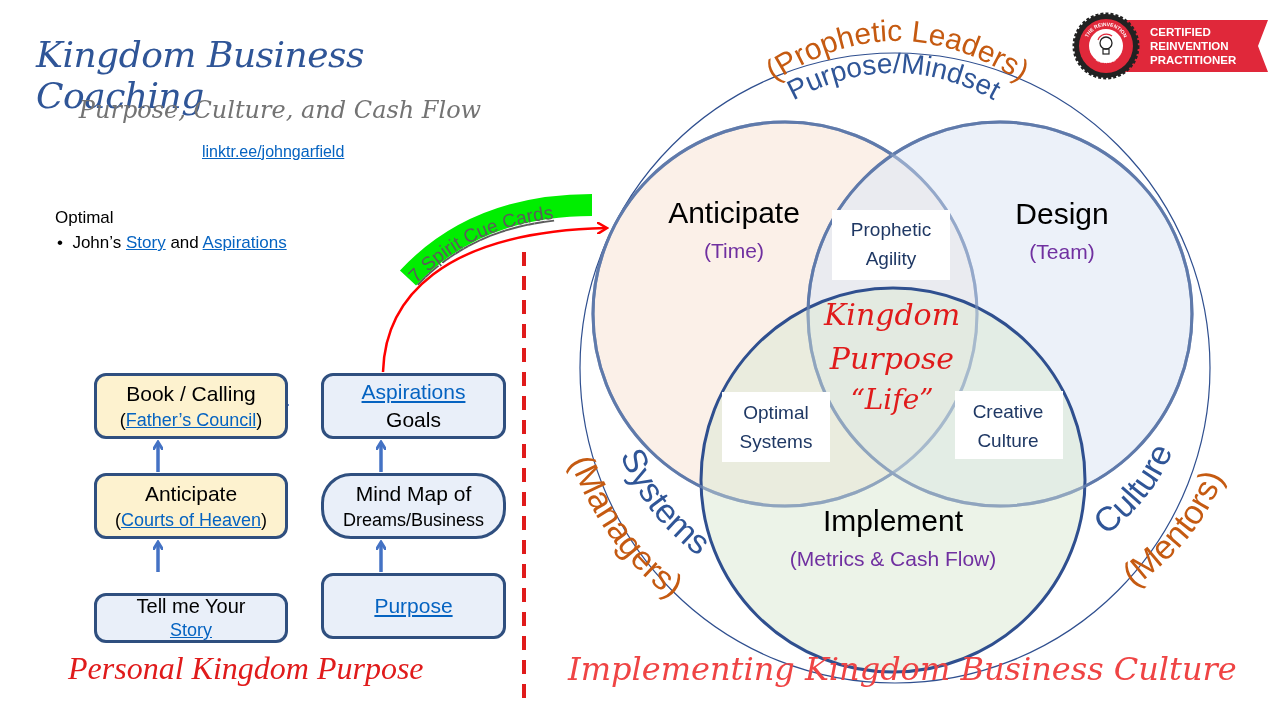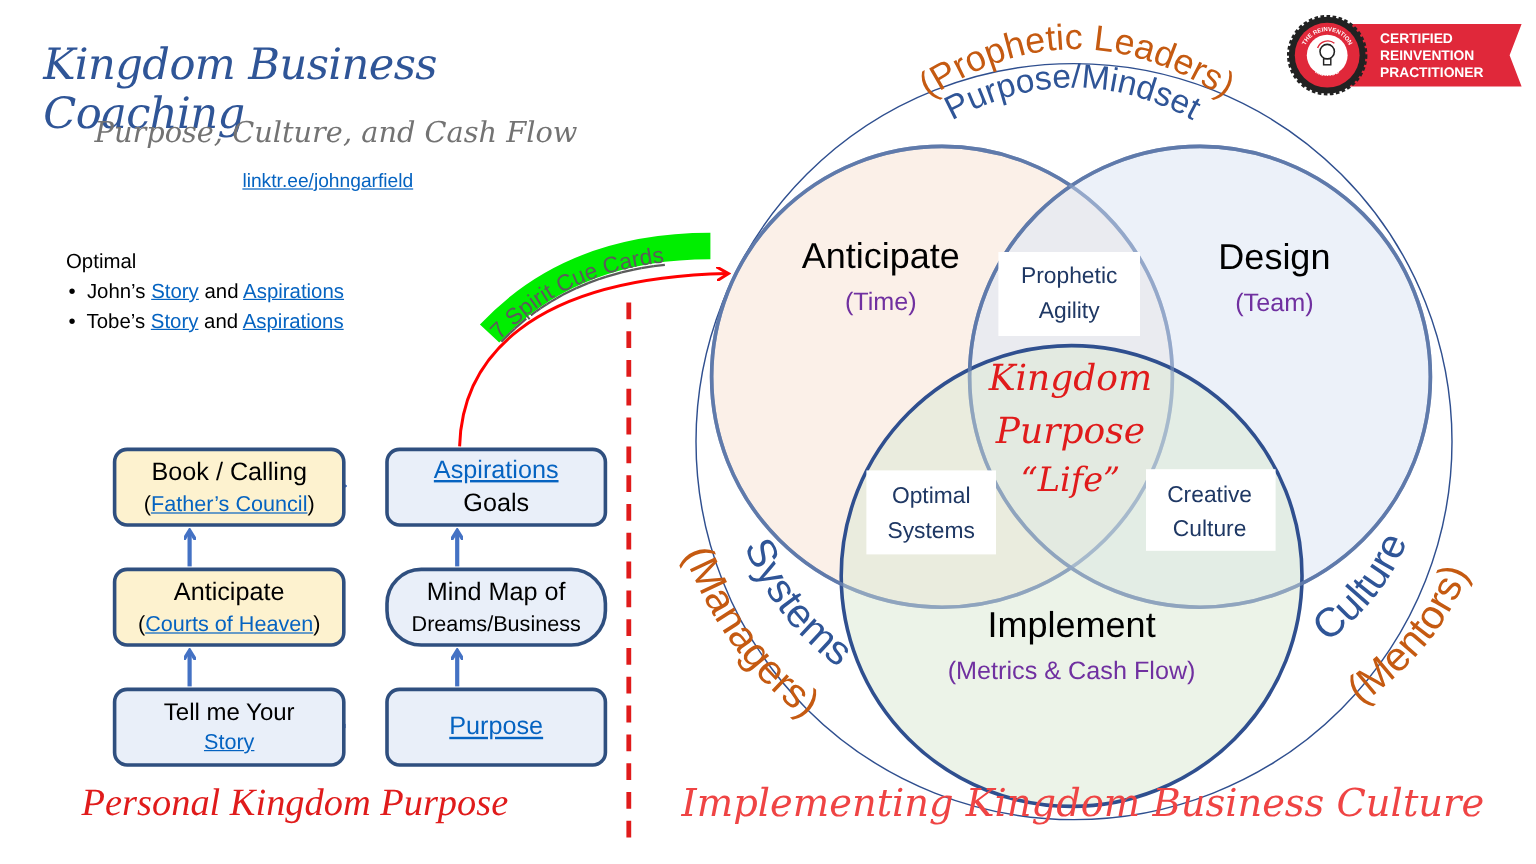--- a/index.html
+++ b/index.html
@@ -114,38 +114,31 @@
 
 <div id="examples">
   <div>Optimal</div>
   <div class="bullet">
     <span>•</span>&nbsp;
     <span>John’s</span>
     <a>Story</a>
     <span>and</span>
     <a>Aspirations</a>
   </div>
-  <div class="bullet">
-    <span>•</span>&nbsp;
-    <span>Tobe’s</span>
-    <a>Story</a>
-    <span>and</span>
-    <a>Aspirations</a>
-  </div>
 </div>
 
 <div class="box yellow" style="left:62px; top:373px; width:194px; height:66px;">
   <div>Book / Calling</div>
   <div class="small"><span>(</span><a class="lnk">Father’s Council</a><span>)</span></div>
 </div>
 <div class="box yellow" style="left:62px; top:473px; width:194px; height:66px;">
   <div>Anticipate</div>
   <div class="small"><span>(</span><a class="lnk">Courts of Heaven</a><span>)</span></div>
 </div>
-<div class="box blue" style="left:62px; top:573px; width:194px; height:66px;">
+<div class="box blue" style="left:62px; top:593px; width:194px; height:50px;">
   <div class="small" style="font-size:20px;">Tell me Your</div>
   <div class="small"><a class="lnk">Story</a></div>
 </div>
 <div class="box blue" style="left:289px; top:373px; width:185px; height:66px;">
   <div><a class="lnk">Aspirations</a></div>
   <div>Goals</div>
 </div>
 <div class="box blue" style="left:289px; top:473px; width:185px; height:66px;border-radius:30px;">
   <div>Mind Map of</div>
   <div class="small">Dreams/Business</div>

